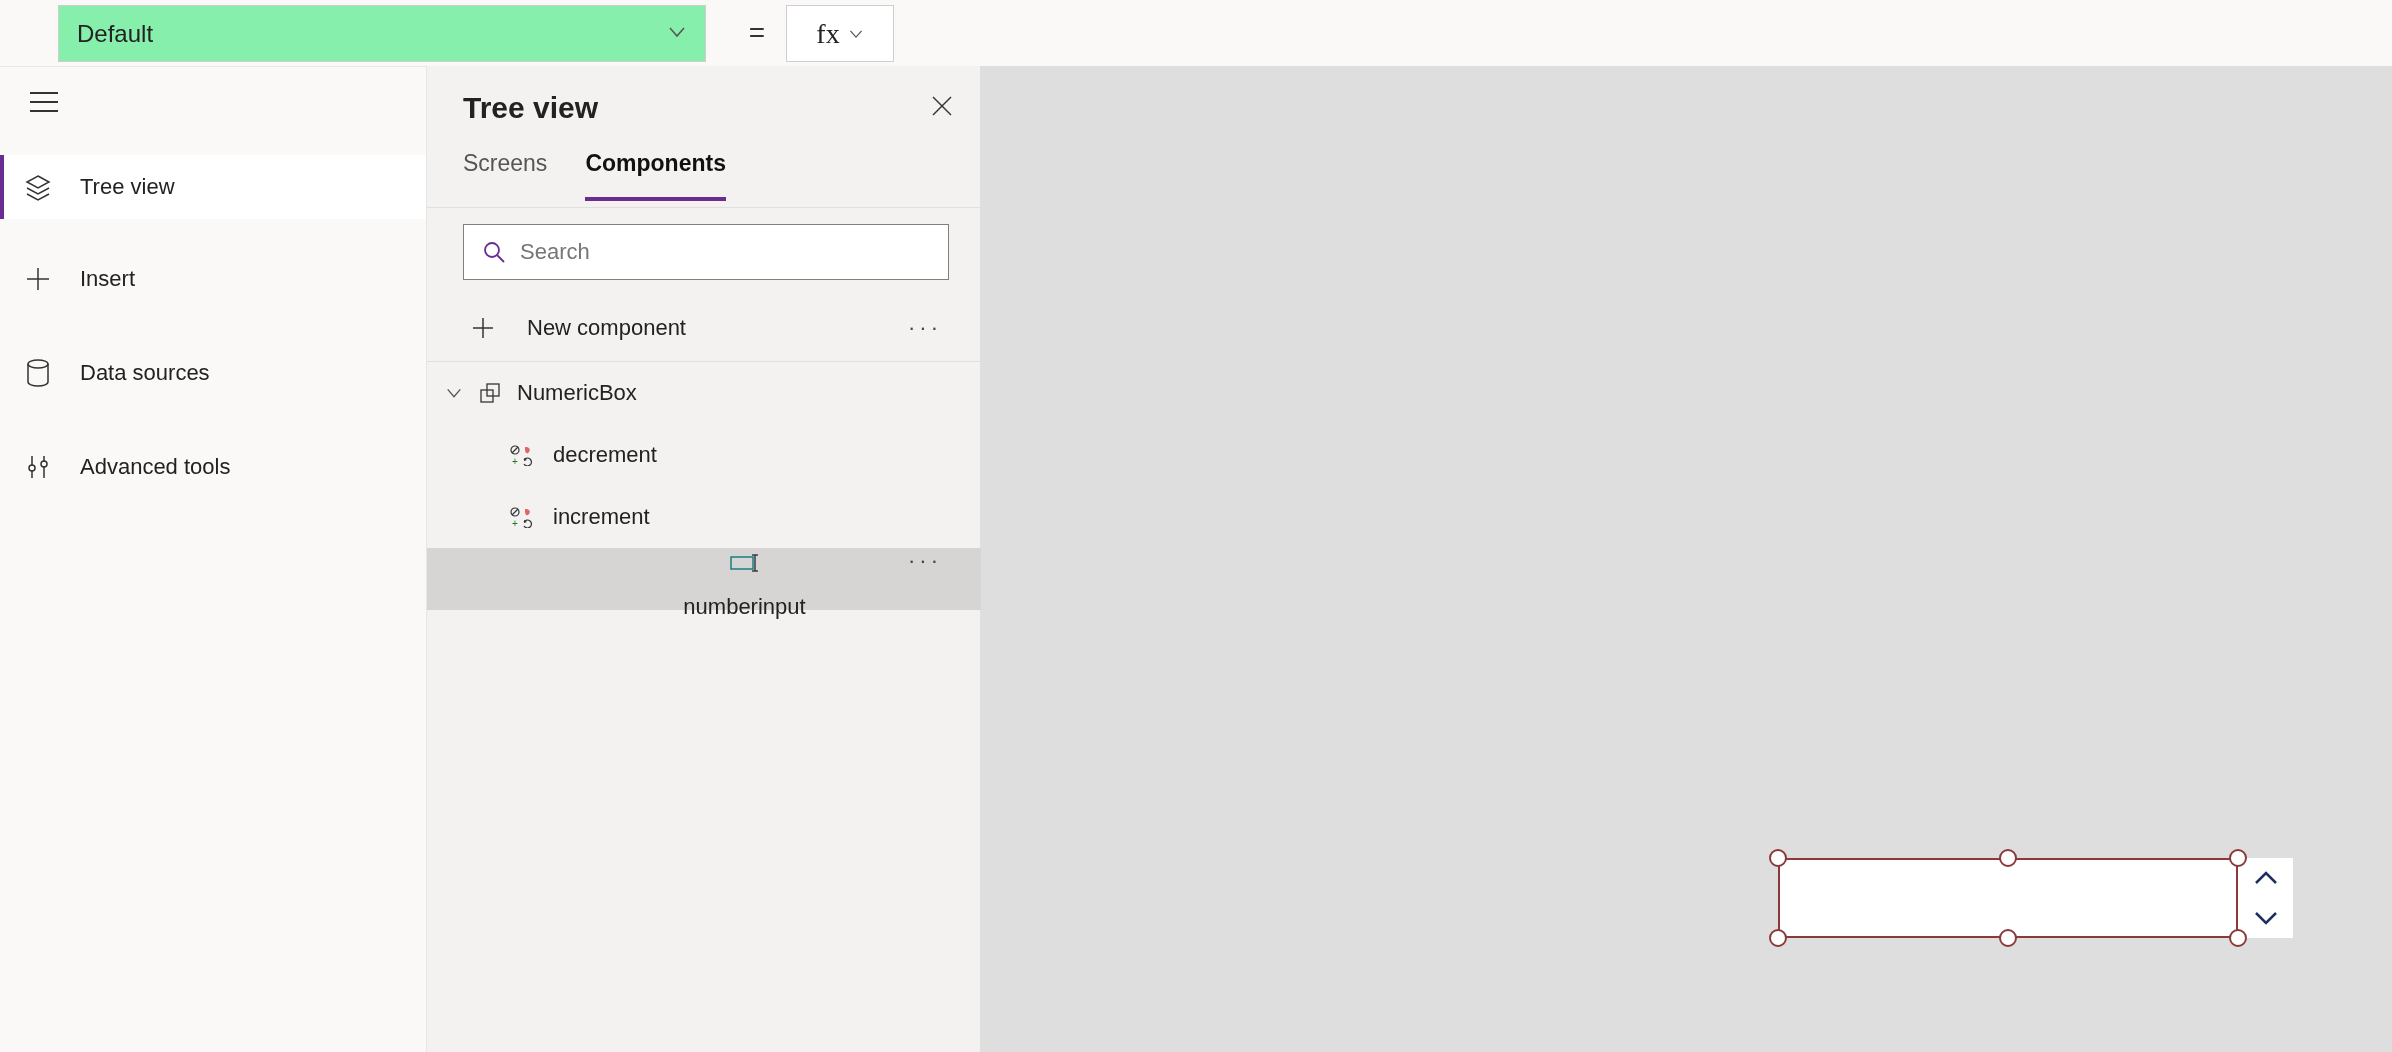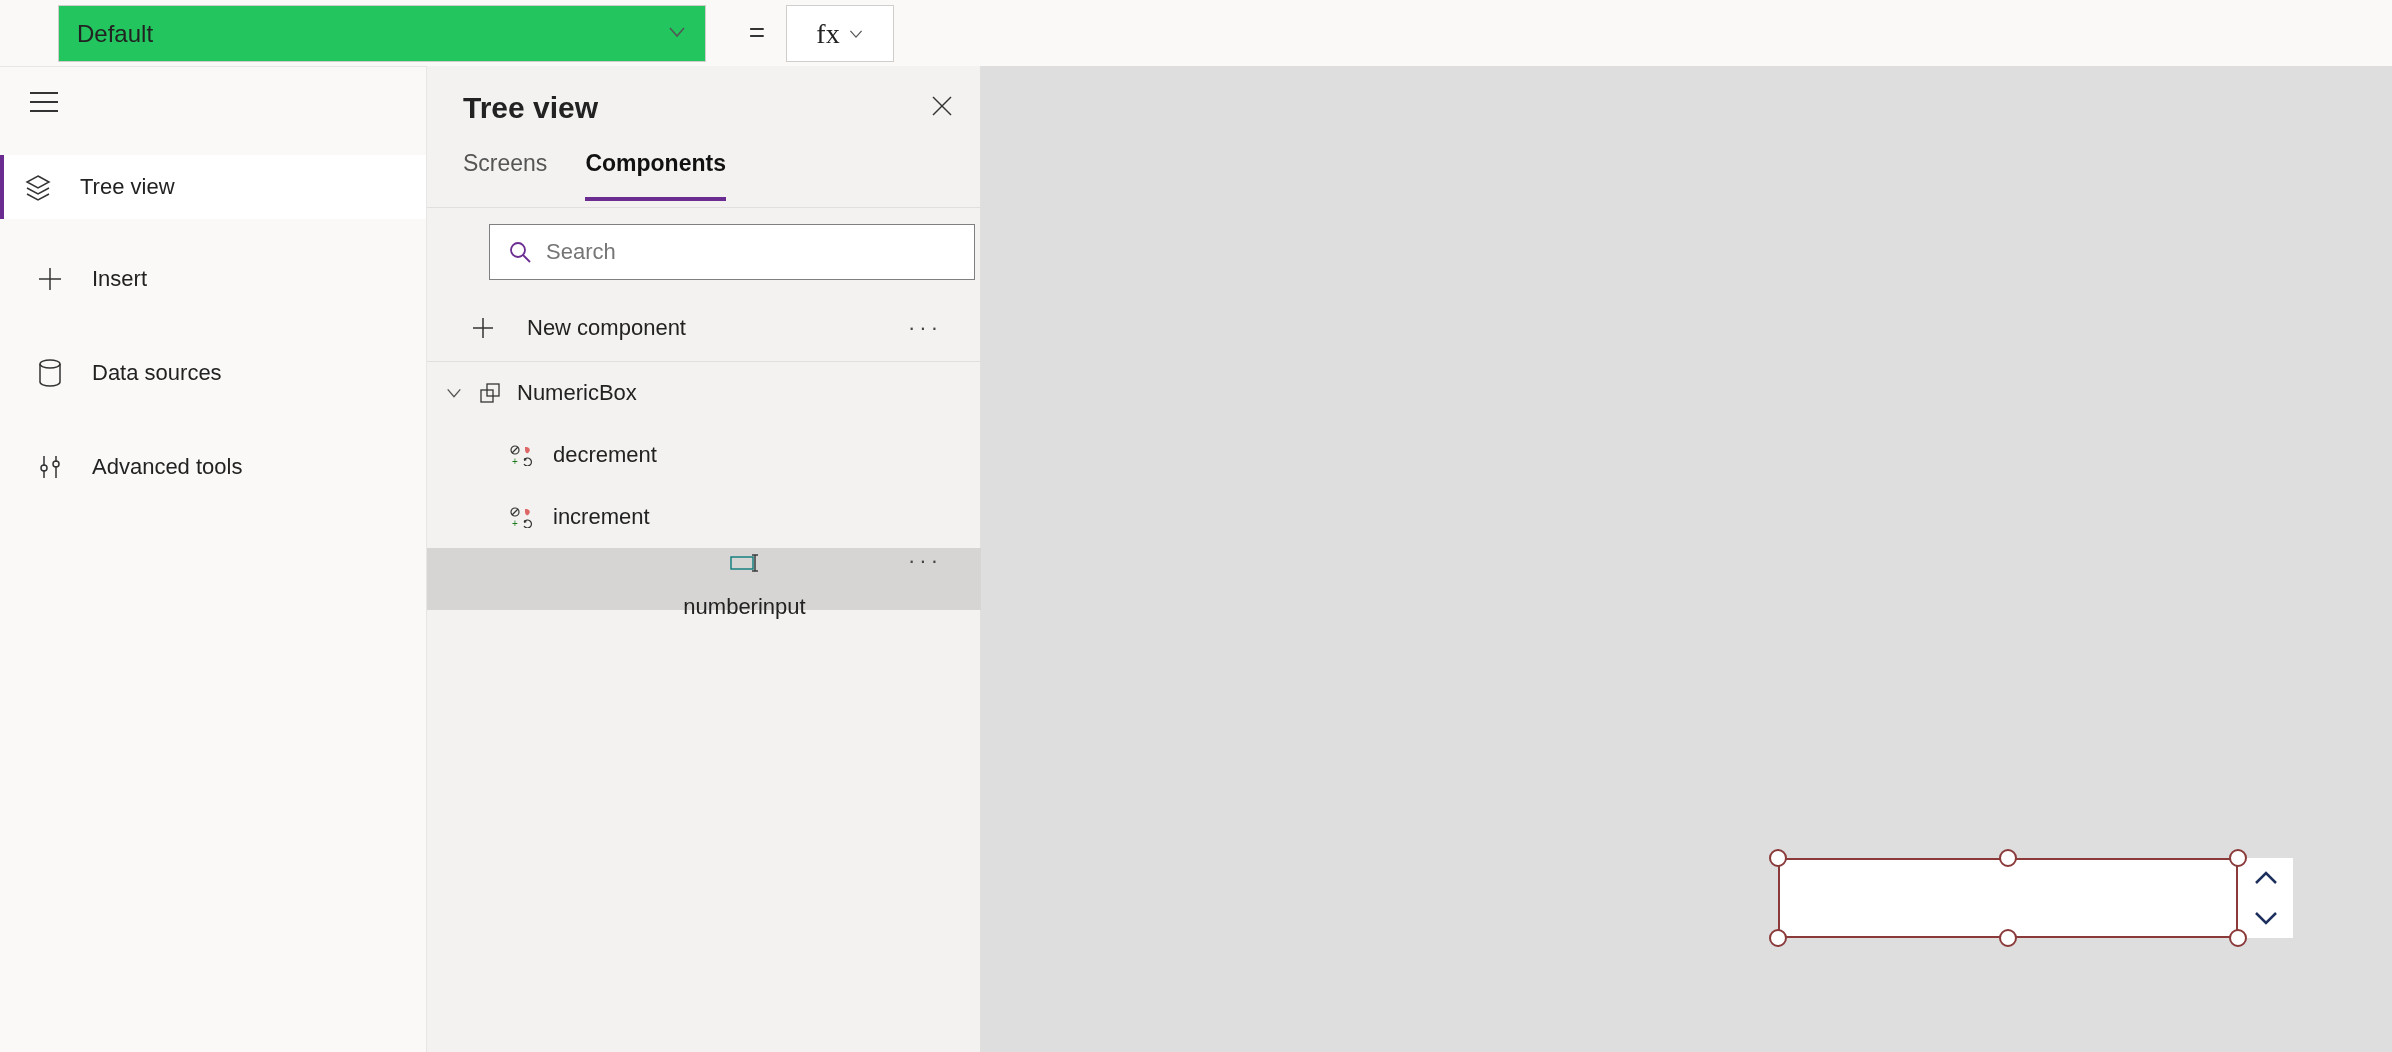--- a/index.html
+++ b/index.html
@@ -5,21 +5,21 @@
   * { box-sizing: border-box; margin: 0; padding: 0; font-family: "Segoe UI", Arial, sans-serif; }
   html, body { width: 2392px; height: 1052px; background: #f5f5f5; overflow: hidden; }
 
   
   .formula-row {
     position: absolute; left: 0; top: 0; width: 2392px; height: 66px;
     background: #faf9f8; display: flex; align-items: center;
   }
   .prop-selector {
     position: absolute; left: 58px; top: 5px; width: 648px; height: 57px;
-    background: #22c55e; border: 1px solid #cfcecd; display: flex; align-items: center;
+    background: #86efac; border: 1px solid #cfcecd; display: flex; align-items: center;
     padding-left: 18px; font-size: 24px; color: #222;
   }
   .prop-selector .chev {
     position: absolute; right: 18px; top: 50%; transform: translateY(-50%);
   }
   .eq-sign {
     position: absolute; left: 728px; top: 0; width: 58px; height: 66px;
     display: flex; align-items: center; justify-content: center; font-size: 28px; color: #333;
   }
   .fx-box {
@@ -39,21 +39,21 @@
   .left-rail {
     position: absolute; left: 0; top: 66px; width: 426px; height: 986px;
     background: #faf9f8; border-top: 1px solid #e7e6e5;
   }
   .hamburger {
     position: absolute; left: 0; top: 0; width: 426px; height: 70px;
     display: flex; align-items: center; padding-left: 30px;
   }
   .nav-item {
     position: absolute; left: 0; width: 426px; height: 64px;
-    display: flex; align-items: center; padding-left: 36px; gap: 28px;
+    display: flex; align-items: center; padding-left: 24px; gap: 28px;
     font-size: 22px; color: #222;
   }
   .nav-item.active {
     background: #fff; border-left: 4px solid #6b2c91; padding-left: 20px;
   }
   .nav-tree   { top: 88px; }
   .nav-insert { top: 180px; }
   .nav-data   { top: 274px; }
   .nav-tools  { top: 368px; }
   .nav-icon { width: 28px; height: 28px; flex: 0 0 28px; display:flex; align-items:center; justify-content:center; }
@@ -72,21 +72,21 @@
   .tree-tabs {
     position: absolute; left: 0; top: 84px; width: 555px; height: 58px;
     display: flex; align-items: flex-start; gap: 38px; padding-left: 36px;
     border-bottom: 1px solid #e1dfdd;
   }
   .tree-tab { font-size: 23px; color: #555; padding-bottom: 20px; }
   .tree-tab.active { color: #111; font-weight: 600; border-bottom: 4px solid #6b2c91; }
   .tree-search-box {
     position: absolute; left: 36px; top: 158px; width: 486px; height: 56px;
     background: #fff; border: 1px solid #808080; display: flex; align-items: center;
-    padding-left: 18px; gap: 14px; margin-left: 26px;
+    padding-left: 18px; gap: 14px;
   }
   .tree-search-box input {
     border: none; outline: none; font-size: 22px; color: #555; width: 380px; background: transparent;
   }
   .new-comp-row {
     position: absolute; left: 0; top: 228px; width: 555px; height: 68px;
     display: flex; align-items: center; padding-left: 44px; gap: 32px;
     font-size: 22px; color: #222; border-bottom: 1px solid #e1dfdd;
   }
   .new-comp-row .more { position: absolute; right: 40px; }

